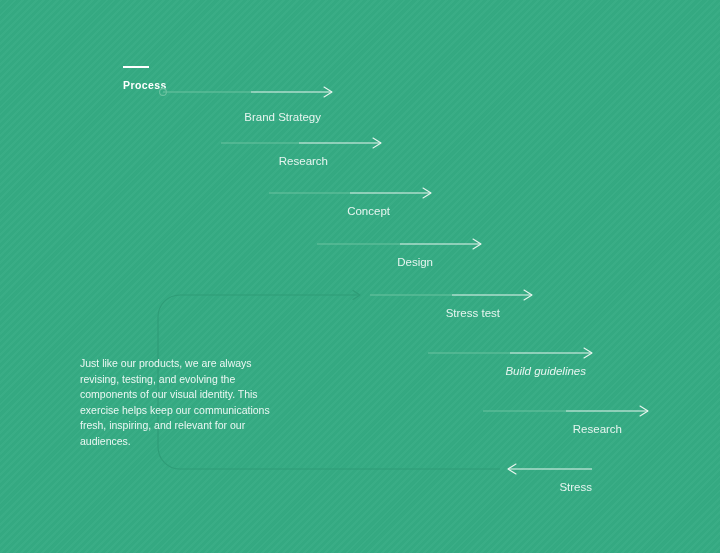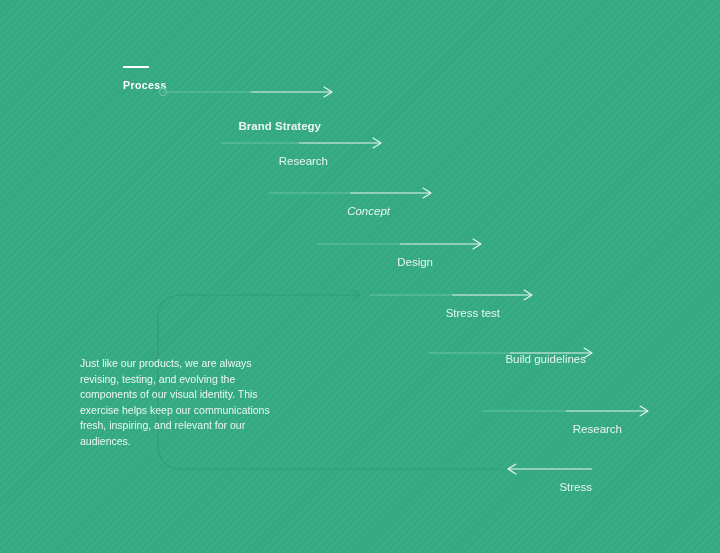--- a/index.html
+++ b/index.html
@@ -110,26 +110,26 @@
         <line x1="566" y1="411" x2="648" y2="411" stroke="#e8f6ef" stroke-width="1.1"></line>
         <path d="M 640 406 L 648 411 L 640 416" fill="none" stroke="#e8f6ef" stroke-width="1.1" stroke-linecap="round" stroke-linejoin="round"></path>
       </g>
       <g>
         <line x1="508" y1="469" x2="592" y2="469" stroke="#e8f6ef" stroke-width="1.1"></line>
         <path d="M 516 464 L 508 469 L 516 474" fill="none" stroke="#e8f6ef" stroke-width="1.1" stroke-linecap="round" stroke-linejoin="round"></path>
       </g>
     </svg>
 
   <div id="labels">
-      <div class="step-label" style="left: 321px; top: 119px; font-weight: bold;">Brand Strategy</div>
+      <div class="step-label" style="left: 321px; top: 110px;">Brand Strategy</div>
       <div class="step-label" style="left: 328px; top: 154px;">Research</div>
-      <div class="step-label" style="left: 390px; top: 204px; font-style: italic;">Concept</div>
+      <div class="step-label" style="left: 390px; top: 204px;">Concept</div>
       <div class="step-label" style="left: 433px; top: 255px; text-align: right;">Design</div>
       <div class="step-label" style="left: 500px; top: 306px;">Stress test</div>
-      <div class="step-label" style="left: 586px; top: 352px;">Build guidelines</div>
+      <div class="step-label" style="left: 586px; top: 364px; font-style: italic;">Build guidelines</div>
       <div class="step-label" style="left: 622px; top: 422px;">Research</div>
       <div class="step-label" style="left: 592px; top: 480px;">Stress</div>
     </div>
 
   <div class="body-copy">
     <p>Just like our products, we are always revising, testing, and evolving the components of our visual identity. This exercise helps keep our communications fresh, inspiring, and relevant for our audiences.</p>
   </div>
 
 </div>
 

